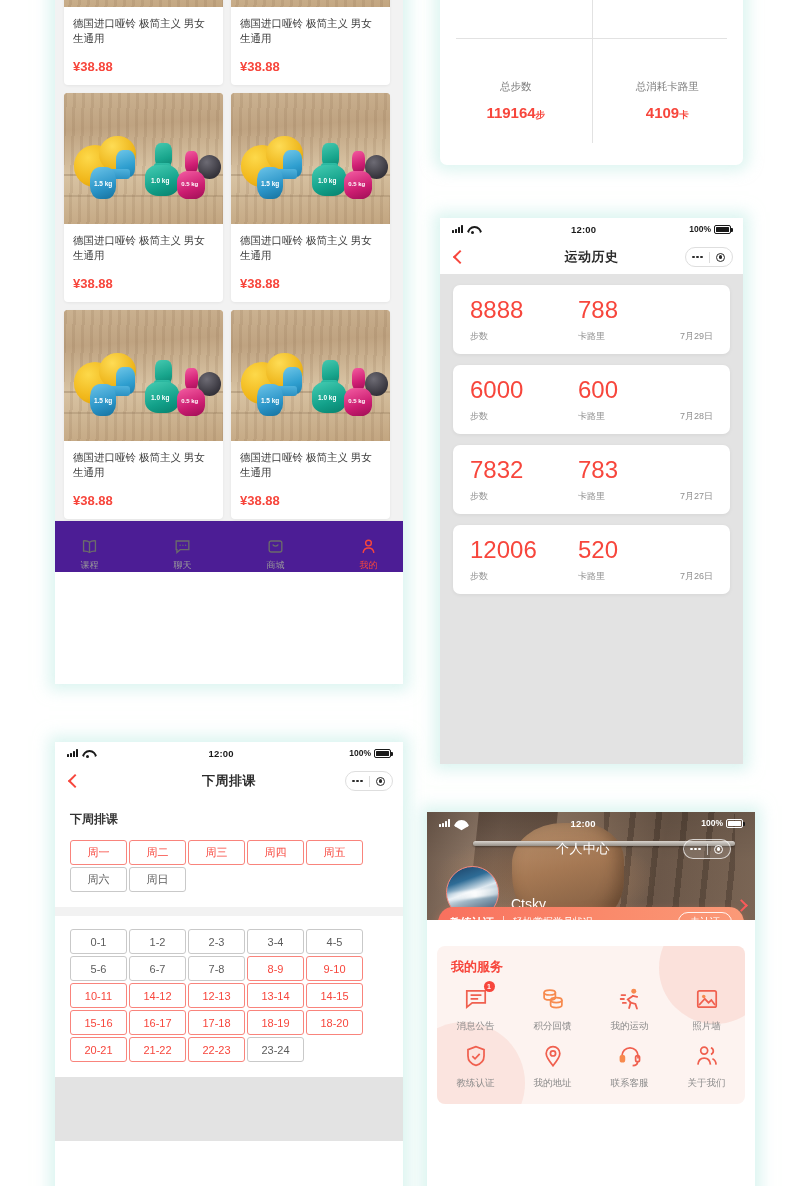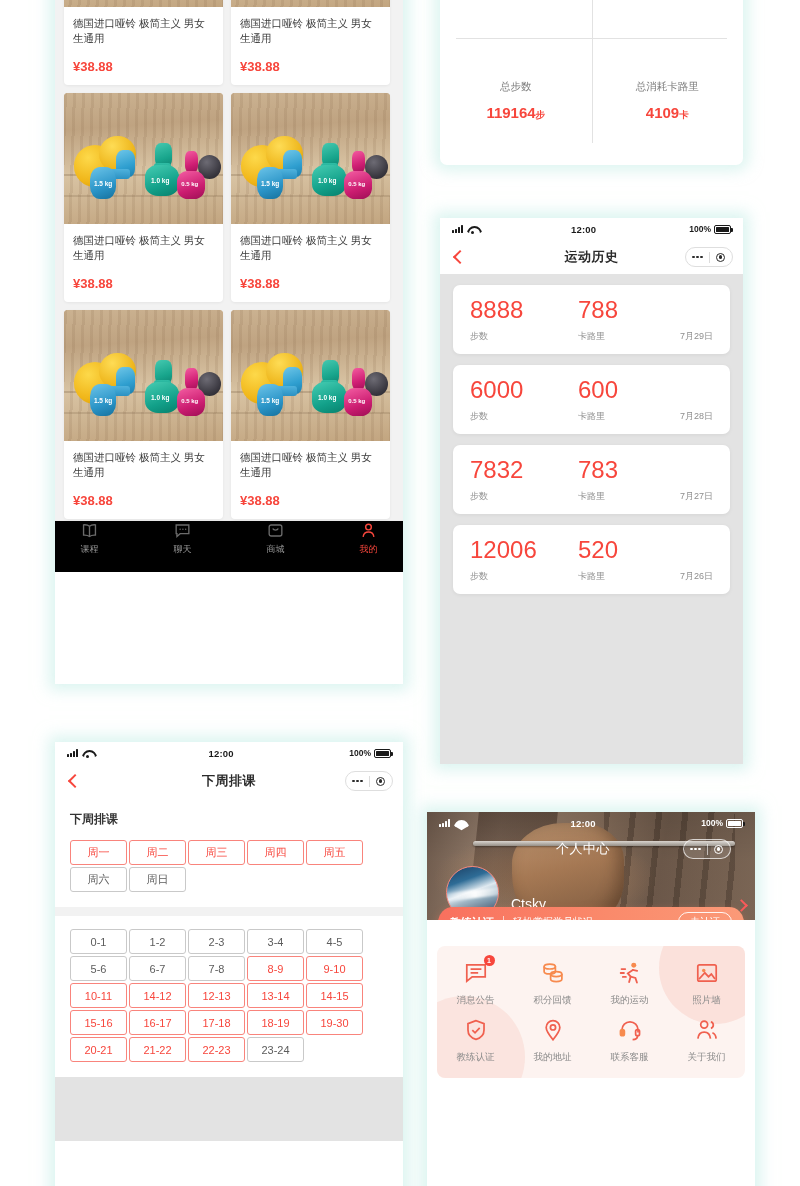--- a/index.html
+++ b/index.html
@@ -106,22 +106,22 @@
   }
   .dumb .plank2 { position:absolute; left:0; right:0; top:78%; height:2px; background:rgba(95,68,42,.16);}
   .ball { position:absolute; border-radius:50%; }
   .db { position:absolute; }
   .db .head { position:absolute; border-radius:34% 34% 30% 30%; }
   .db .bar  { position:absolute; border-radius:3px; }
   .db .lbl { position:absolute; color:#fff; font-size:6.5px; font-weight:bold; white-space:nowrap; }
 
   
   .tabbar {
-    height:52px; background:#000000; border-top:1px solid #ededed;
-    display:flex; align-items:flex-start;gap:24px;
+    height:52px; background:#4c1d95; border-top:1px solid #ededed;
+    display:flex; align-items:flex-end;gap:24px;
   }
   .tab { flex:1; display:flex; flex-direction:column; align-items:center; gap:3px; cursor:pointer; }
   .tab .ticon { width:19px;height:19px; display:flex;align-items:center;justify-content:center;}
   .tab .tlabel { font-size:9px; color:#9a9a9a; }
   .tab.active .tlabel { color:#f7463c; }
 
   
   #card-stats {
     position:absolute; left:440px; top:-90px; width:303px; height:255px;
     background:#fff; border-radius:7px;
@@ -648,21 +648,21 @@
             <div class="chip sel">9-10</div>
             <div class="chip sel">10-11</div>
             <div class="chip sel">14-12</div>
             <div class="chip sel">12-13</div>
             <div class="chip sel">13-14</div>
             <div class="chip sel">14-15</div>
             <div class="chip sel">15-16</div>
             <div class="chip sel">16-17</div>
             <div class="chip sel">17-18</div>
             <div class="chip sel">18-19</div>
-            <div class="chip sel">19-30</div>
+            <div class="chip sel">18-20</div>
             <div class="chip sel">20-21</div>
             <div class="chip sel">21-22</div>
             <div class="chip sel">22-23</div>
             <div class="chip">23-24</div>
           </div>
       </div>
       <div class="sched-filler"></div>
     </div>
   </div>
 
@@ -716,20 +716,21 @@
       <div class="cert-bar">
         <span class="cert-t1">教练认证</span>
         <span class="cert-div"></span>
         <span class="cert-t2">轻松掌握学员状况</span>
         <span class="cert-btn">去认证</span>
       </div>
     </div>
 
     <div class="svc-wrap">
       <div class="svc-card">
+        <div class="svc-title">我的服务</div>
         <div class="svc-grid" id="svc-grid">
             <div class="svc-item">
               <span class="svc-ico">
                 <svg viewBox="0 0 24 24" width="26" height="26" fill="none" stroke="#f0604f" stroke-width="1.6">
                   <path d="M3.5 4.5h17v11h-12l-5 4z"></path>
                   <path d="M7 8.5h10M7 11.8h7"></path>
                 </svg>
                 <span class="badge">1</span>
               </span>
                  <span class="svc-label">消息公告</span>

